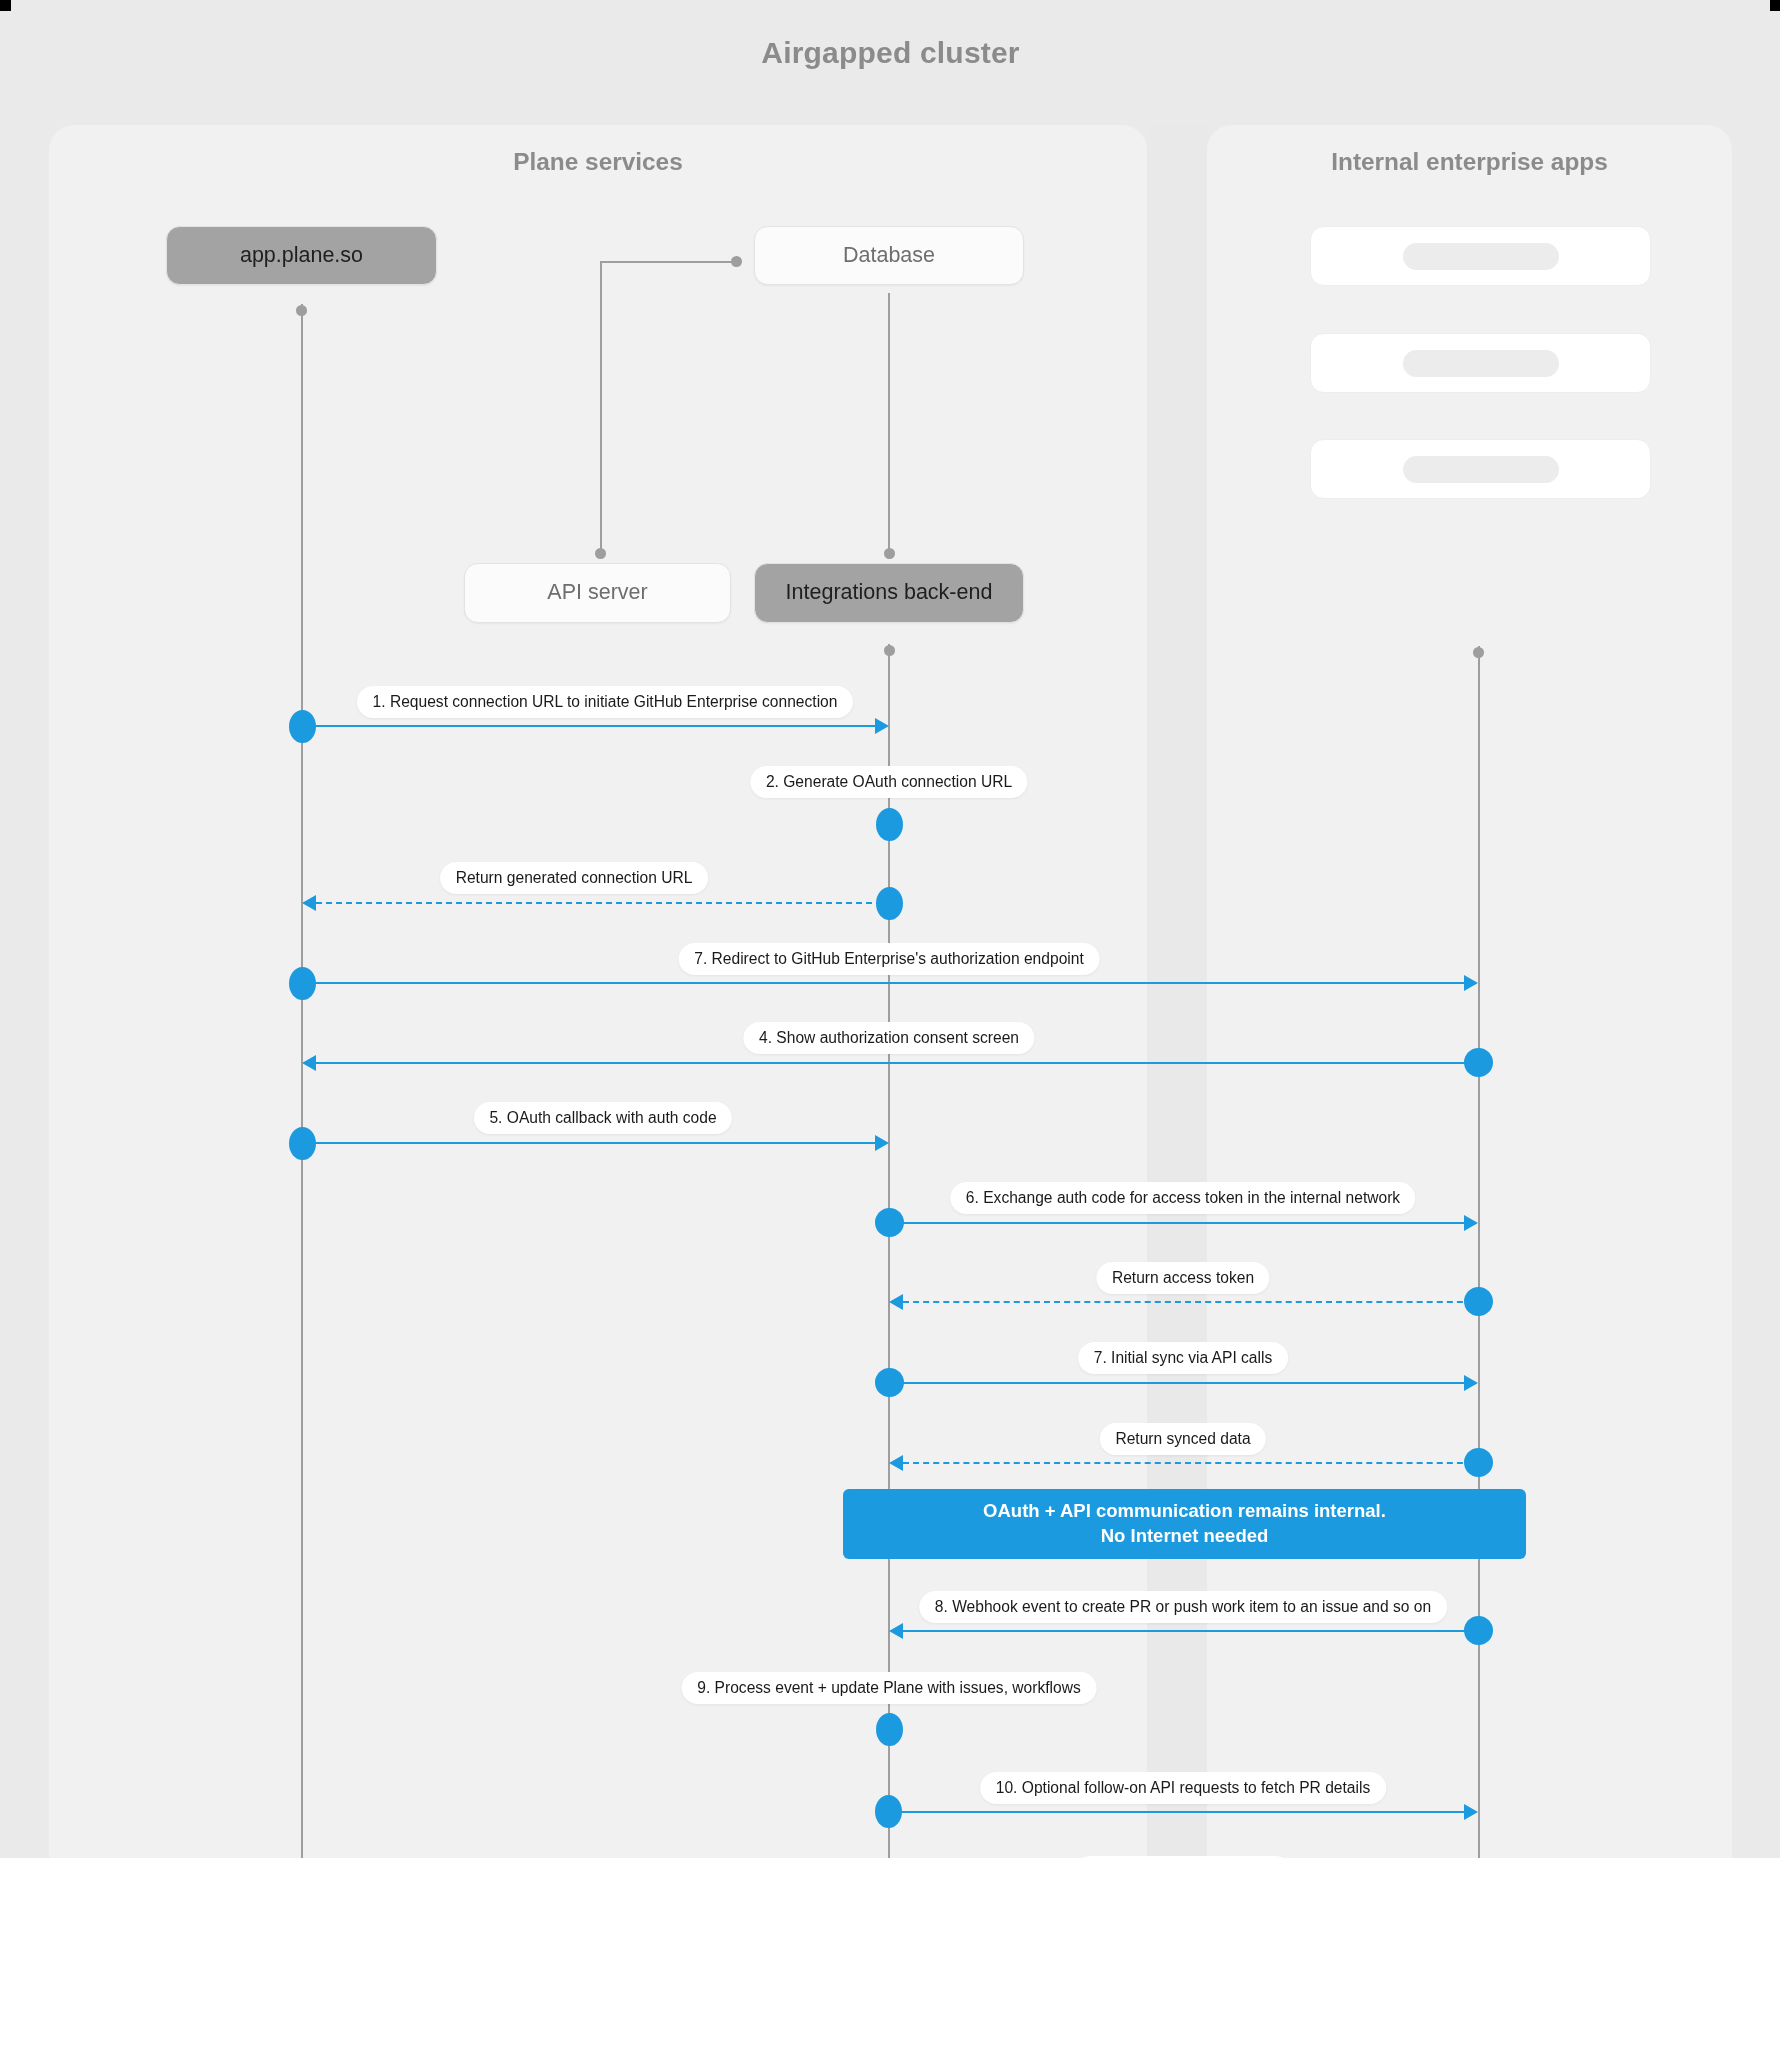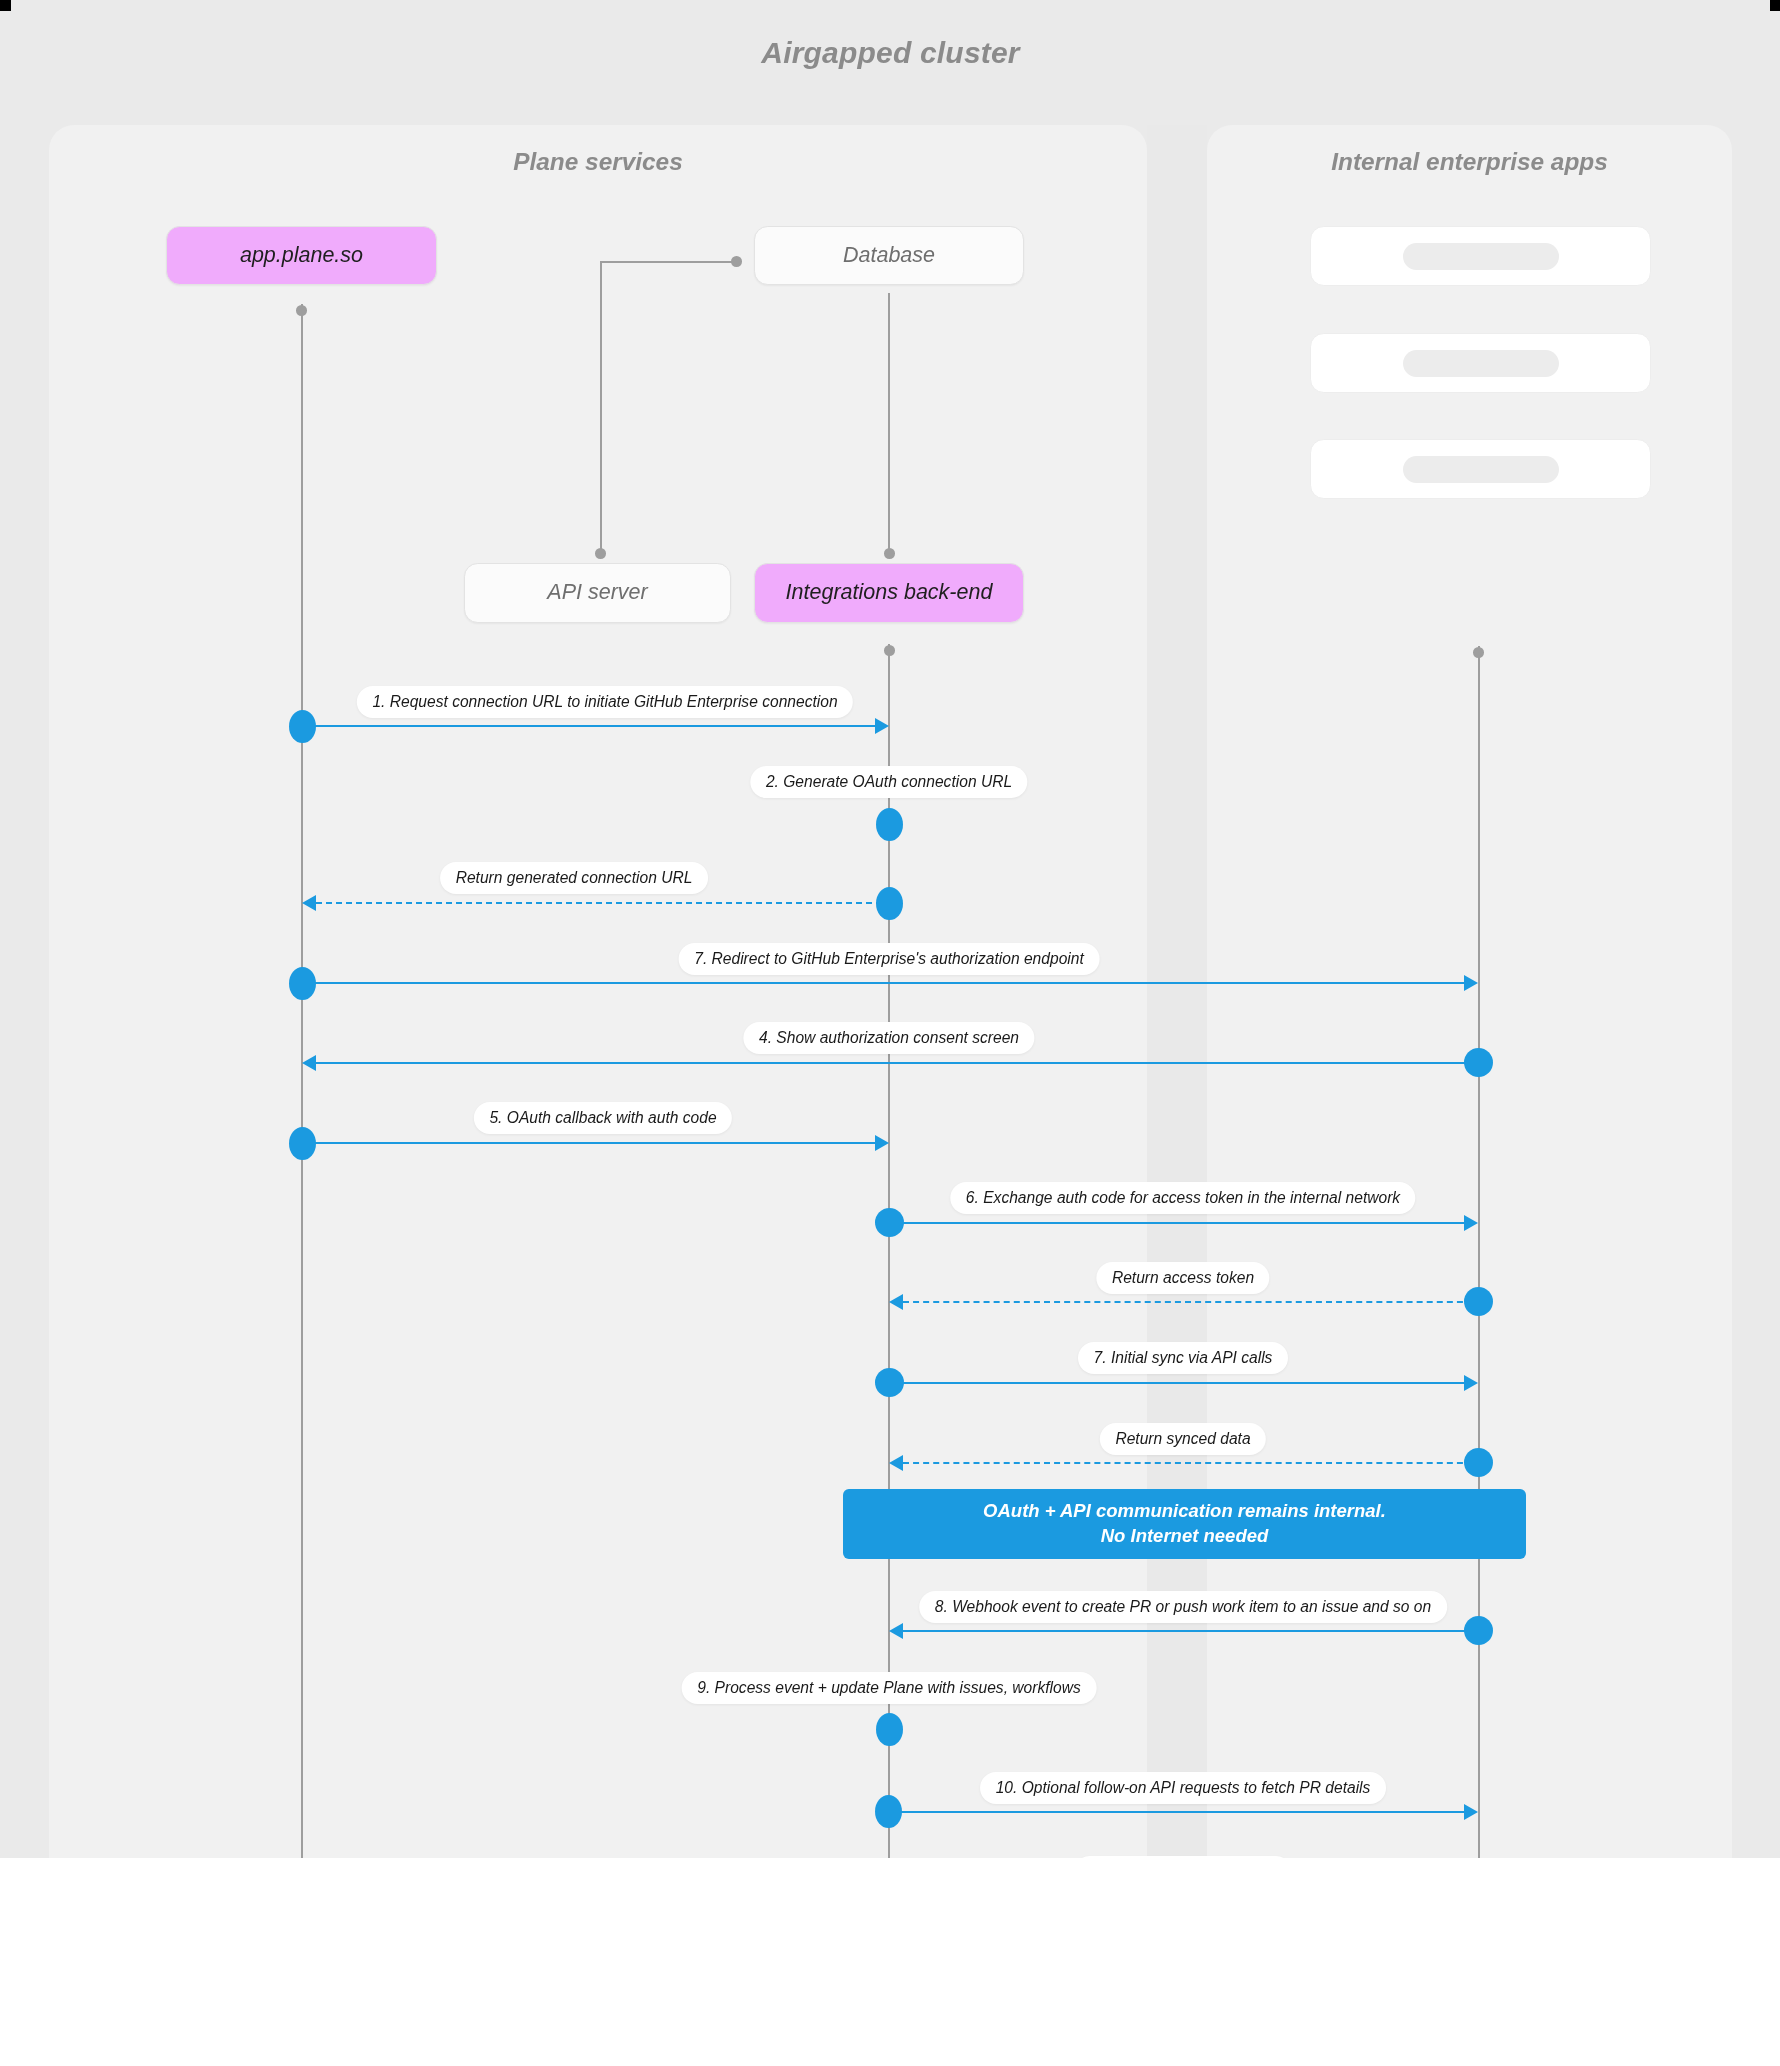--- a/index.html
+++ b/index.html
@@ -7,21 +7,20 @@
     padding: 0;
     background: #ffffff;
   }
   #canvas {
     position: relative;
     width: 1781px;
     height: 1858px;
     background: #ffffff;
     font-family: "Liberation Sans", sans-serif;
     overflow: hidden;
-    font-style: italic;
   }
   #stage {
     position: absolute;
     left: 0; top: 0;
     width: 1781px;
     height: 2024px;
     background: #eaeaea;
   }
   
   .crop-mark {
@@ -79,21 +78,21 @@
     width: 10.7px;
     height: 10.7px;
     border-radius: 50%;
     background: #9e9e9e;
     z-index: 2;
   }
 
   
   .actor-box {
     position: absolute;
-    background: #f0abfc;
+    background: #a3a3a3;
     border: 1px solid #e3e3e3;
     border-radius: 13.7px;
     box-shadow: 0 1px 2px rgba(0,0,0,0.05);
     display: flex;
     align-items: center;
     justify-content: center;
     text-align: center;
     font-size: 21.5px;
     color: #1f1f1f;
     z-index: 5;

